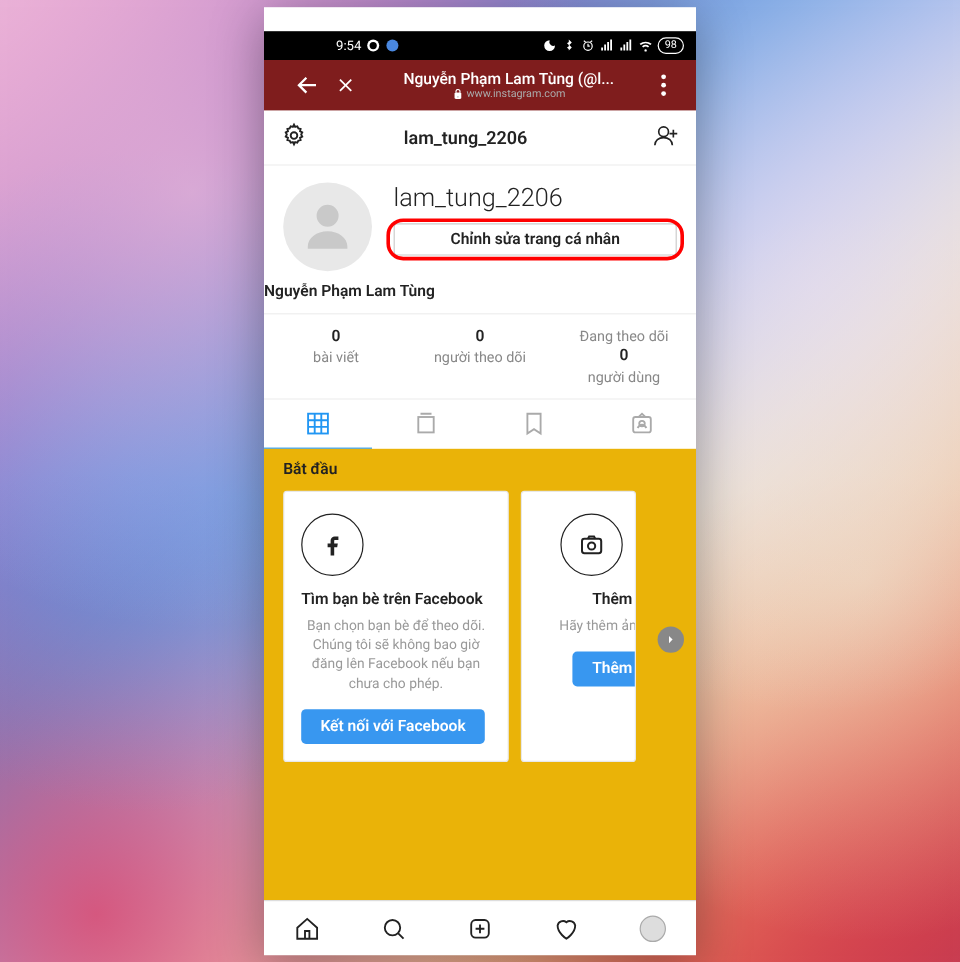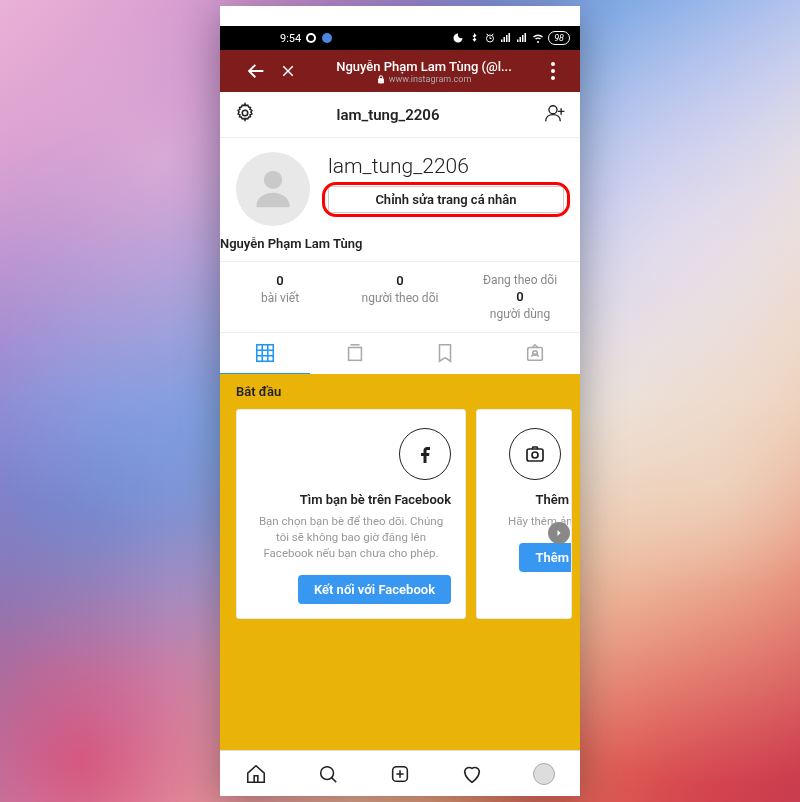--- a/index.html
+++ b/index.html
@@ -75,21 +75,20 @@
       display: flex;
       align-items: center;
       gap: 4px;
       margin-left: 50px;
     }
     .status-right {
       margin-left: auto;
       display: flex;
       align-items: center;
       gap: 4px;
-      font-style: italic;
     }
     .status-right svg { width: 12px; height: 12px; }
     .batt-pill {
       border: 1px solid #fff;
       border-radius: 8px;
       padding: 0 5px;
       font-size: 9px;
       line-height: 12px;
     }
 
@@ -263,27 +262,27 @@
       margin-bottom: 10px;
     }
     .cards {
       display: flex;
       gap: 10px;
     }
     .card {
       background: #fff;
       border: 1px solid #e8e8e8;
       border-radius: 3px;
-      width: 230px;
+      width: 188px;
       flex-shrink: 0;
       padding: 18px 14px 14px 14px;
       text-align: center;
       display: flex;
       flex-direction: column;
-      align-items: flex-end;
+      align-items: flex-start;
     }
     .card-icon {
       width: 52px;
       height: 52px;
       border-radius: 50%;
       border: 1.5px solid #222;
       display: flex;
       align-items: center;
       justify-content: center;
       margin-bottom: 12px;

